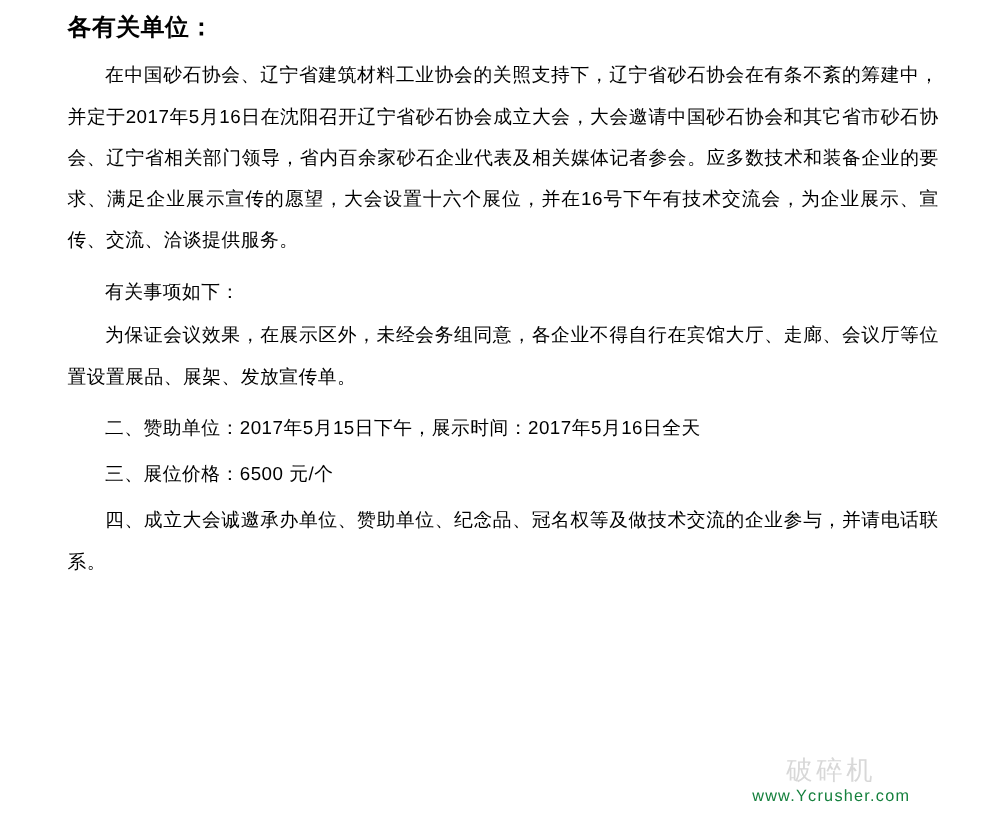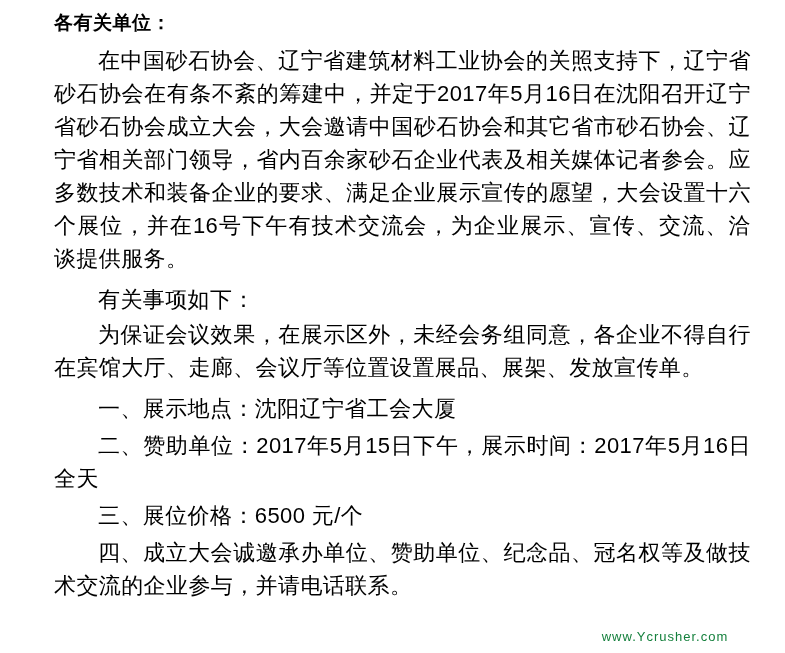--- a/index.html
+++ b/index.html
@@ -25,21 +25,21 @@
   .doc-title {
     font-family: "Liberation Sans", "DejaVu Sans", sans-serif;
     font-weight: bold;
     font-size: 19px;
     line-height: 30px;
     letter-spacing: 0.5px;
     margin: 0 0 6px 0;
   }
   .para {
     font-family: "Liberation Sans", "DejaVu Sans", sans-serif;
-    font-size: 22px;
+    font-size: 15px;
     line-height: 33px;
     letter-spacing: 0.4px;
     text-align: justify;
     text-justify: inter-ideograph;
     margin: 0 0 8px 0;
     text-indent: 2em;
   }
   .para.tight {
     margin-bottom: 2px;
   }
@@ -78,26 +78,26 @@
 <div class="page">
 
   <h1 class="doc-title">各有关单位：</h1>
 
   <p class="para">在中国砂石协会、辽宁省建筑材料工业协会的关照支持下，辽宁省砂石协会在有条不紊的筹建中，并定于2017年5月16日在沈阳召开辽宁省砂石协会成立大会，大会邀请中国砂石协会和其它省市砂石协会、辽宁省相关部门领导，省内百余家砂石企业代表及相关媒体记者参会。应多数技术和装备企业的要求、满足企业展示宣传的愿望，大会设置十六个展位，并在16号下午有技术交流会，为企业展示、宣传、交流、洽谈提供服务。</p>
 
   <p class="para tight">有关事项如下：</p>
 
   <p class="para">为保证会议效果，在展示区外，未经会务组同意，各企业不得自行在宾馆大厅、走廊、会议厅等位置设置展品、展架、发放宣传单。</p>
 
-  <p class="para item">一、展示地点：沈阳辽宁省工会大厦</p>
 
   <p class="para item">二、赞助单位：2017年5月15日下午，展示时间：2017年5月16日全天</p>
 
 
   <p class="para item">三、展位价格：6500 元/个</p>
 
   <p class="para item">四、成立大会诚邀承办单位、赞助单位、纪念品、冠名权等及做技术交流的企业参与，并请电话联系。</p>
 
   <div class="watermark">
+    <div class="wm-main">破碎机</div>
     <div class="wm-sub">www.Ycrusher.com</div>
   </div>
 
 </div>
 
 </body></html>

